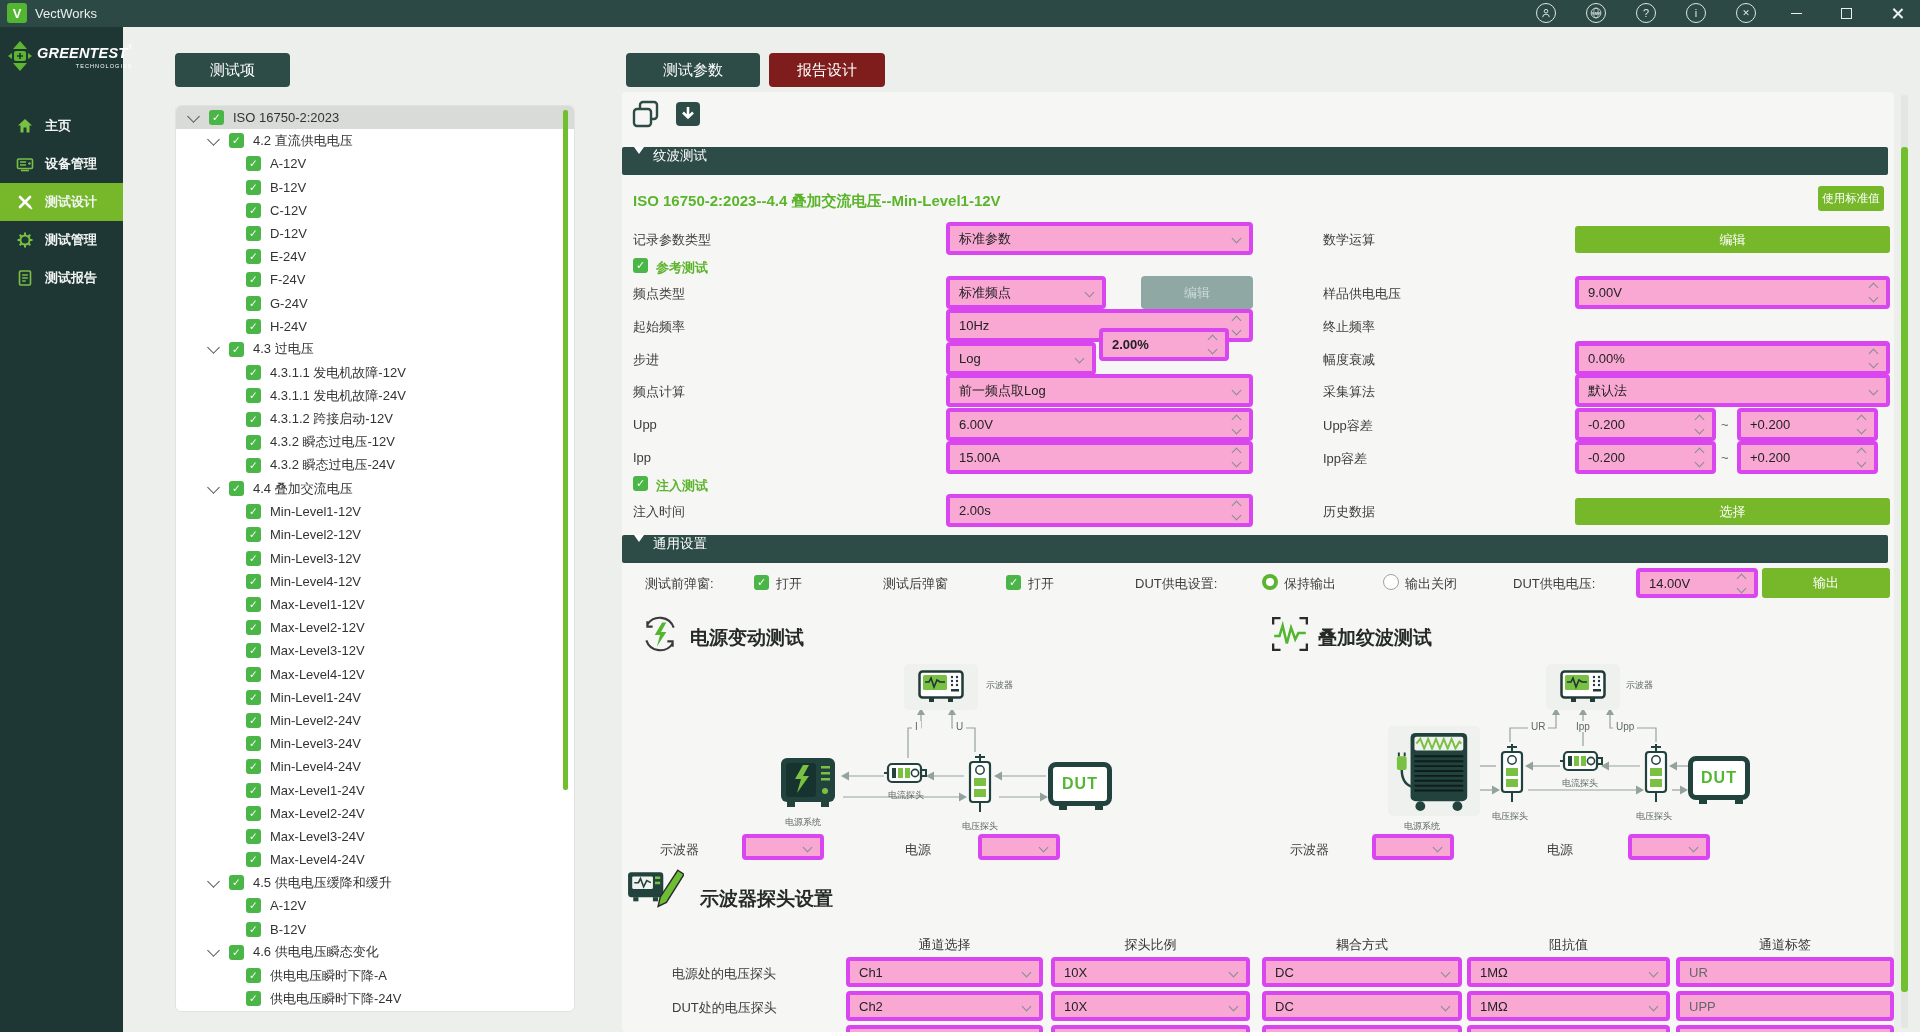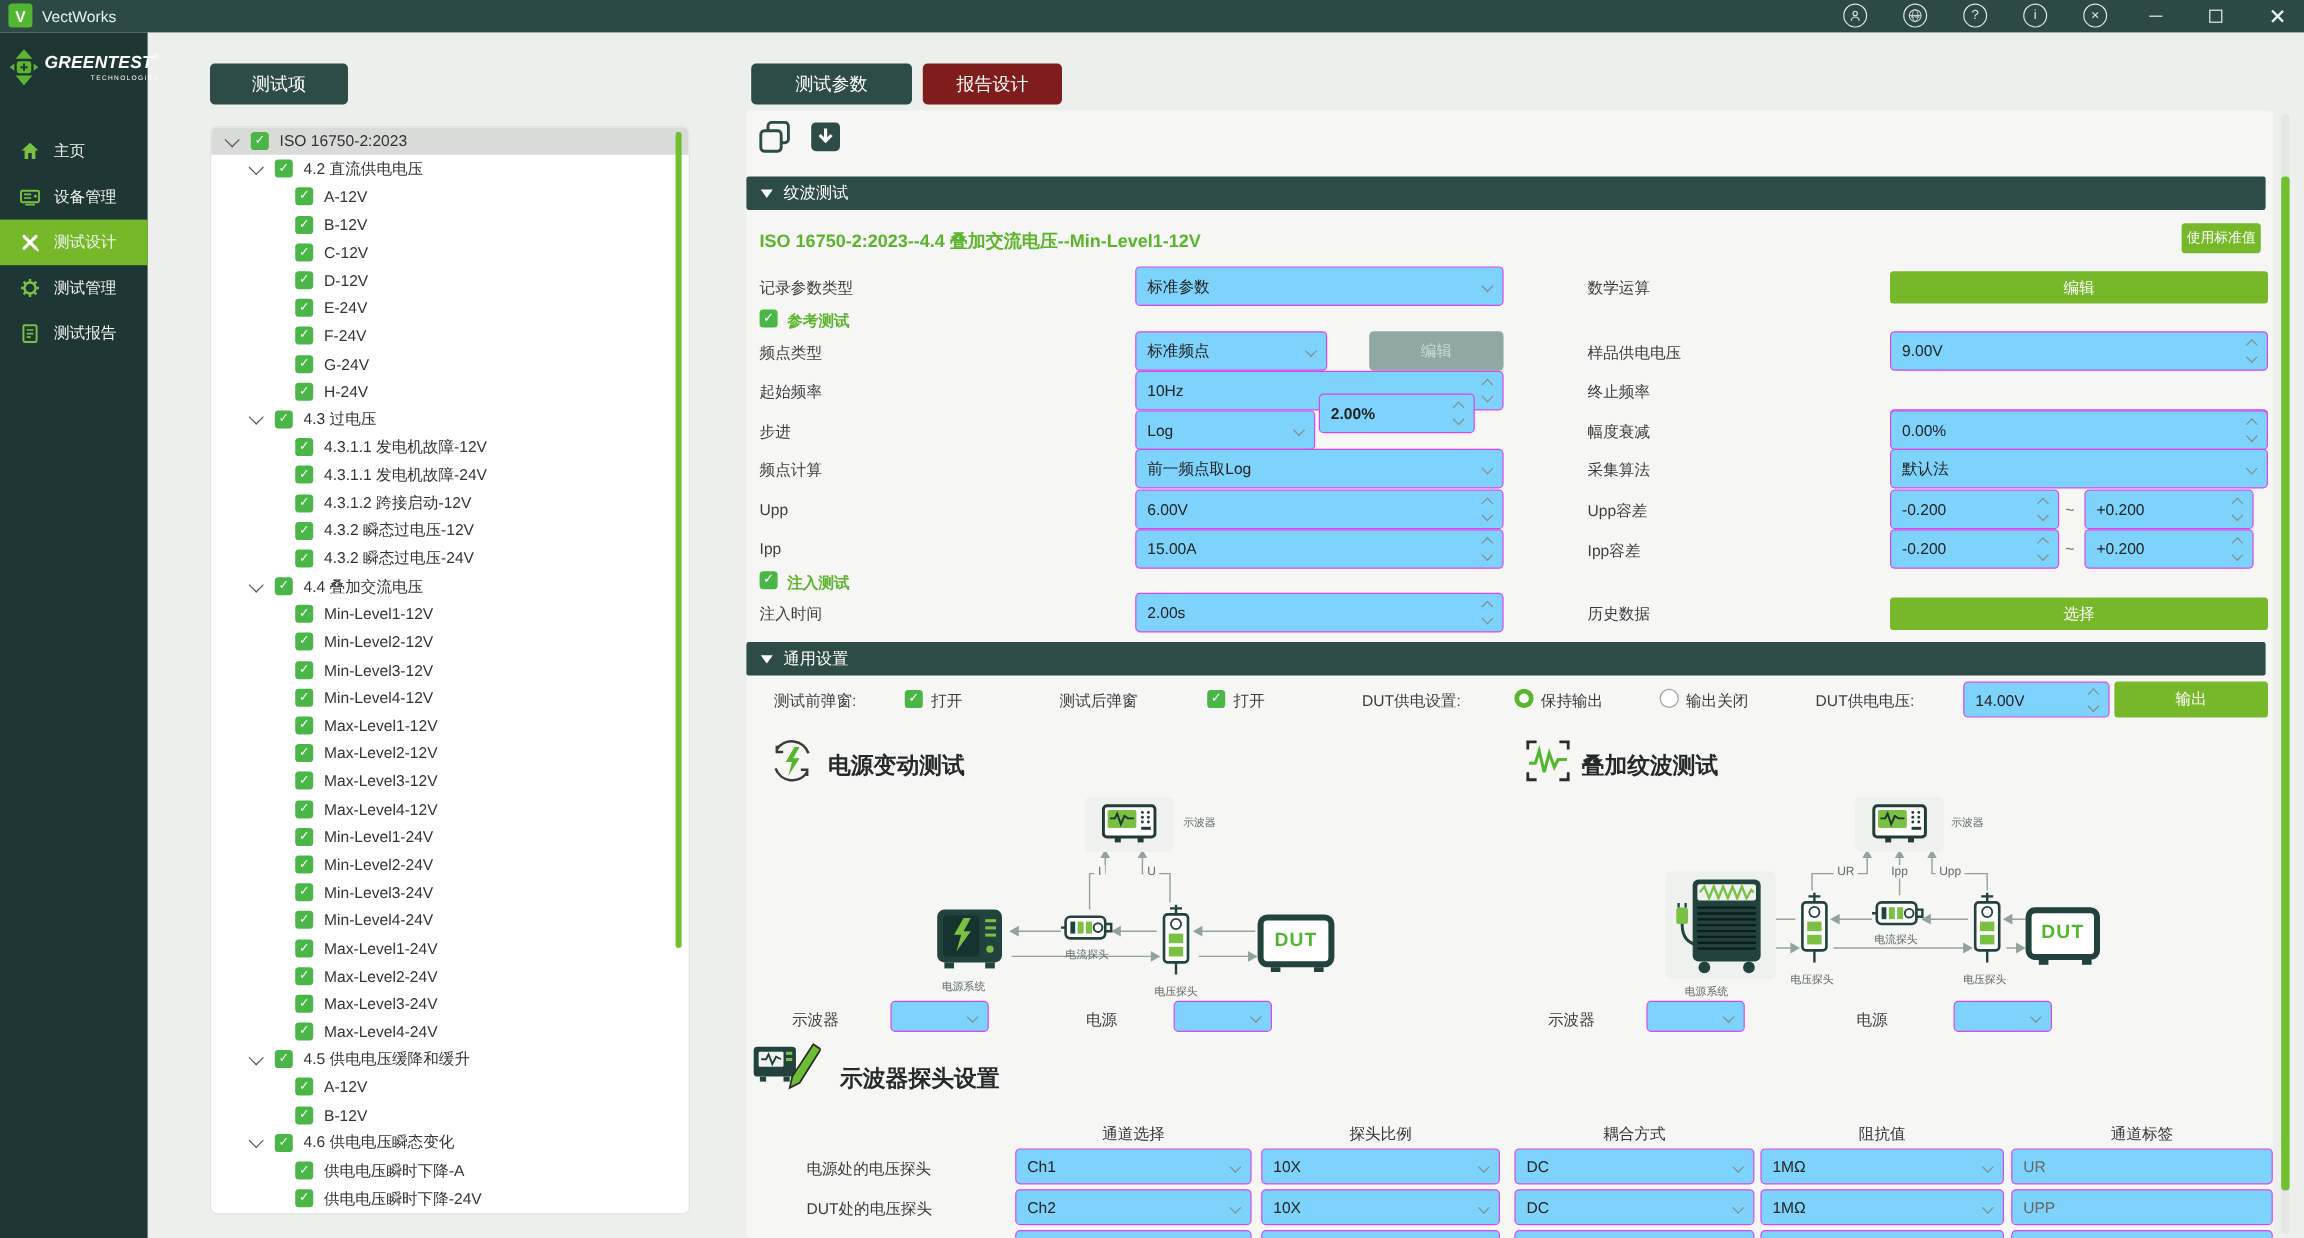--- a/index.html
+++ b/index.html
@@ -19,51 +19,51 @@
   .maxsq:before{content:"";position:absolute;left:2px;top:-4px;width:9px;height:9px;border:1.3px solid #EAF0EE;z-index:-1;}
   .closex{position:relative;width:13px;height:13px;}
   .closex:before,.closex:after{content:"";position:absolute;left:6px;top:0;width:1.6px;height:13px;background:#EAF0EE;}
   .closex:before{transform:rotate(45deg);} .closex:after{transform:rotate(-45deg);}
   
   .sidebar{position:absolute;left:0;top:27px;width:123px;height:1005px;background:#1E3734;}
   .brand{position:absolute;left:8px;top:14px;display:flex;align-items:center;gap:5px;}
   .brand-name{color:#fff;font-weight:bold;font-style:italic;font-size:14.5px;letter-spacing:.2px;}
   .brand-reg{color:#fff;font-size:7px;vertical-align:top;}
   .brand-sub{color:#fff;font-size:5.5px;letter-spacing:1.1px;text-align:right;margin-top:1px;}
-  .nav{position:absolute;left:0;top:80px;width:123px;}
+  .nav{position:absolute;left:0;top:80px;width:123px;font-weight:bold;}
   .nav-item{height:38px;display:flex;align-items:center;gap:11px;padding-left:16px;color:#F2F5F3;font-size:13px;cursor:pointer;}
   .nav-item.sel{background:#76B82A;}
   .nicon{flex-shrink:0;}
   
   .hdrbtn{position:absolute;background:#2D4B47;border-radius:4px;color:#fff;font-size:15px;
           display:flex;align-items:center;justify-content:center;}
   .treecard{position:absolute;left:175px;top:105px;width:400px;height:907px;background:#fff;
             border:1px solid #E1E3E1;border-radius:6px;box-sizing:border-box;overflow:hidden;}
   .tree-row{display:flex;align-items:center;height:23.2px;font-size:13px;color:#333;box-sizing:border-box;}
   .tree-row.sel{background:#D9DBD9;}
   .tcaret{width:8px;height:8px;border-left:1.6px solid #555;border-top:1.6px solid #555;
           transform:rotate(225deg);margin:-3px 11px 0 0;flex-shrink:0;}
   .tcheck{width:15px;height:15px;background:#4BB648;border-radius:3px;color:#fff;font-size:10.5px;line-height:15px;
           text-align:center;margin-right:9px;flex-shrink:0;}
   .tscroll{position:absolute;left:563px;top:110px;width:5px;height:680px;background:#6FBF2F;border-radius:2px;}
   
   .panel{position:absolute;left:622px;top:92px;width:1272px;height:940px;background:#F6F7F5;border-radius:4px;}
   .tab{position:absolute;border-radius:4px;color:#fff;font-size:15px;display:flex;align-items:center;justify-content:center;}
   .tab.on{background:#2D4B47;} .tab.off{background:#7f1d1d;}
   .sechdr{position:absolute;left:622px;width:1266px;height:28px;background:#2D4B47;border-radius:2px;
-          display:flex;align-items:center;gap:9px;padding:0 12px;box-sizing:border-box;color:#fff;font-size:13.5px;}
+          display:flex;align-items:flex-start;gap:9px;padding:0 12px;box-sizing:border-box;color:#fff;font-size:13.5px;}
   .tridown{width:0;height:0;border-left:5px solid transparent;border-right:5px solid transparent;border-top:7px solid #fff;}
   .flabel{position:absolute;font-size:13px;color:#3C3C3C;white-space:nowrap;}
   .glabel{position:absolute;font-size:13px;color:#5CB42D;font-weight:bold;white-space:nowrap;}
   .gtitle{position:absolute;font-size:15px;color:#5BB42C;font-weight:bold;white-space:nowrap;}
   .gcheck{position:absolute;width:15px;height:15px;background:#4BB648;border-radius:3px;color:#fff;font-size:11px;
           line-height:15px;text-align:center;}
   .gbtn{position:absolute;background:#76B82A;border-radius:3px;color:#fff;font-size:13px;
         display:flex;align-items:center;justify-content:center;cursor:pointer;}
-  .ctl{position:absolute;background:#7dd3fc;border:1px solid #d946ef;border-radius:4px;height:33px;
+  .ctl{position:absolute;background:#f9a8d4;border:4px solid #d946ef;border-radius:4px;height:33px;
        display:flex;align-items:center;padding:0 9px;font-size:13px;color:#222;box-sizing:border-box;}
   .ctl .val{white-space:nowrap;overflow:hidden;}
   .chd,.chu{width:6px;height:6px;border-left:1.4px solid #858D8A;border-top:1.4px solid #858D8A;flex-shrink:0;}
   .chd{transform:rotate(225deg);} .chu{transform:rotate(45deg);}
   .ddch{margin-left:auto;}
   .arrows{margin-left:auto;display:flex;flex-direction:column;align-items:center;gap:3px;}
   .dbtn{background:#8FA8A4;color:#CBDAD6;border:none;}
   .radio{position:absolute;width:16px;height:16px;border-radius:50%;border:1.5px solid #9AA5A0;background:#fff;box-sizing:border-box;}
   .radio.on{border:none;background:#5CB531;}
   .radio.on:after{content:"";position:absolute;left:4px;top:4px;right:4px;bottom:4px;background:#fff;border-radius:50%;}

